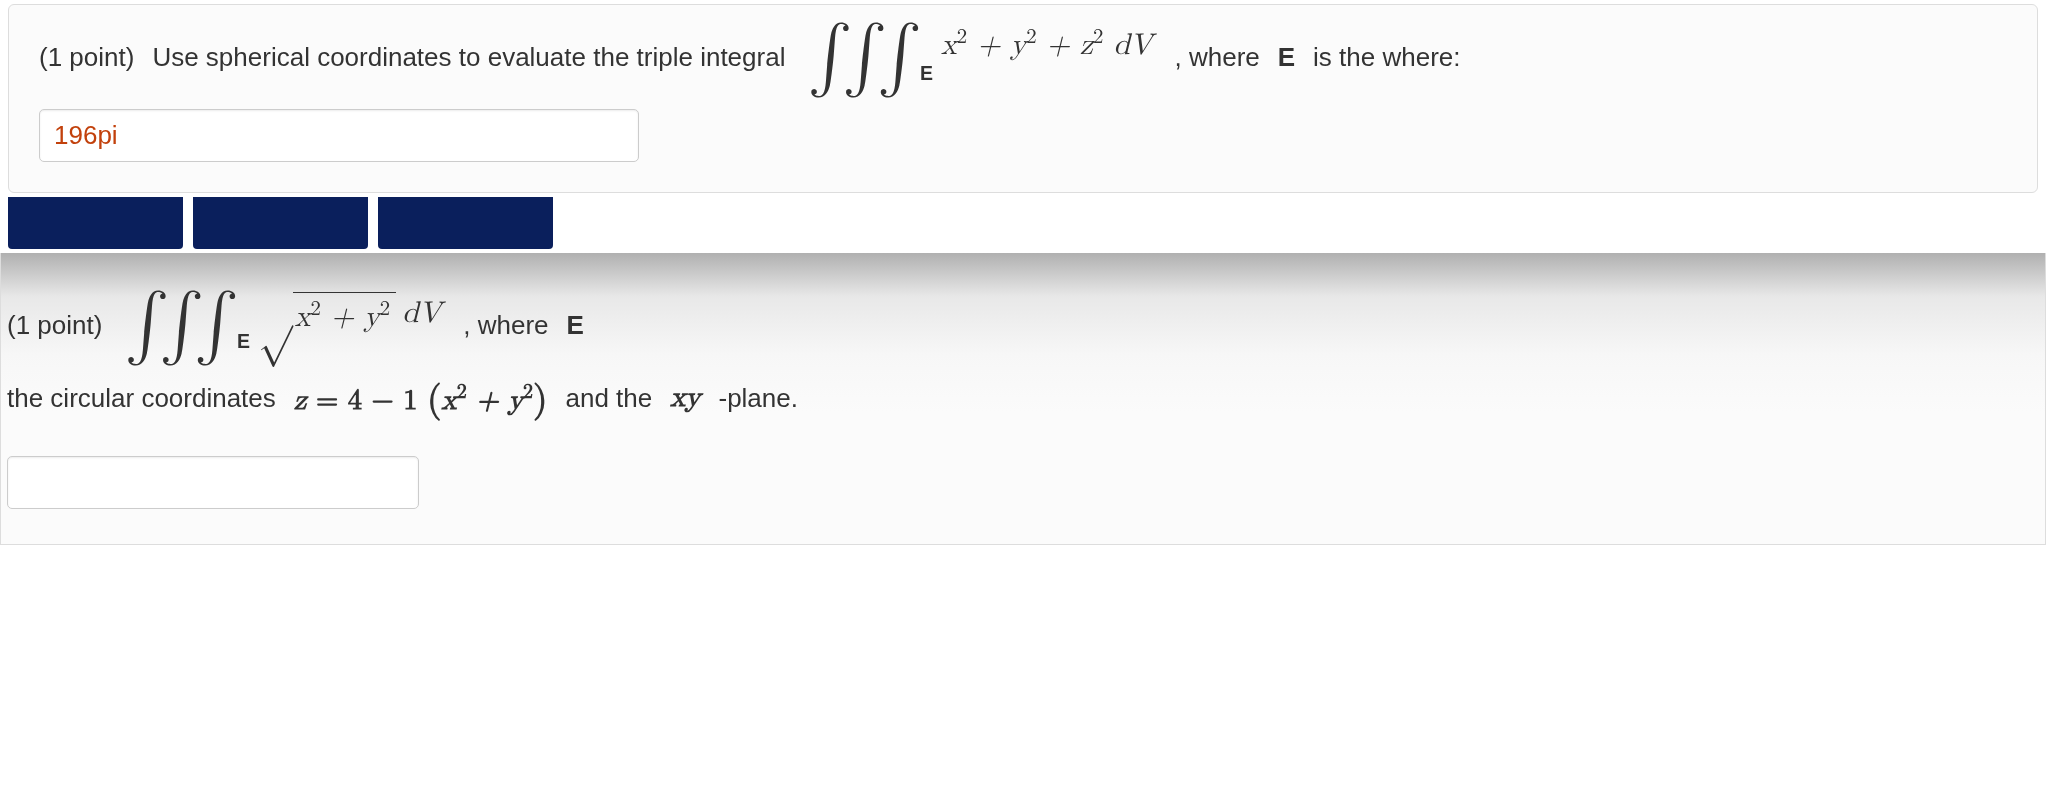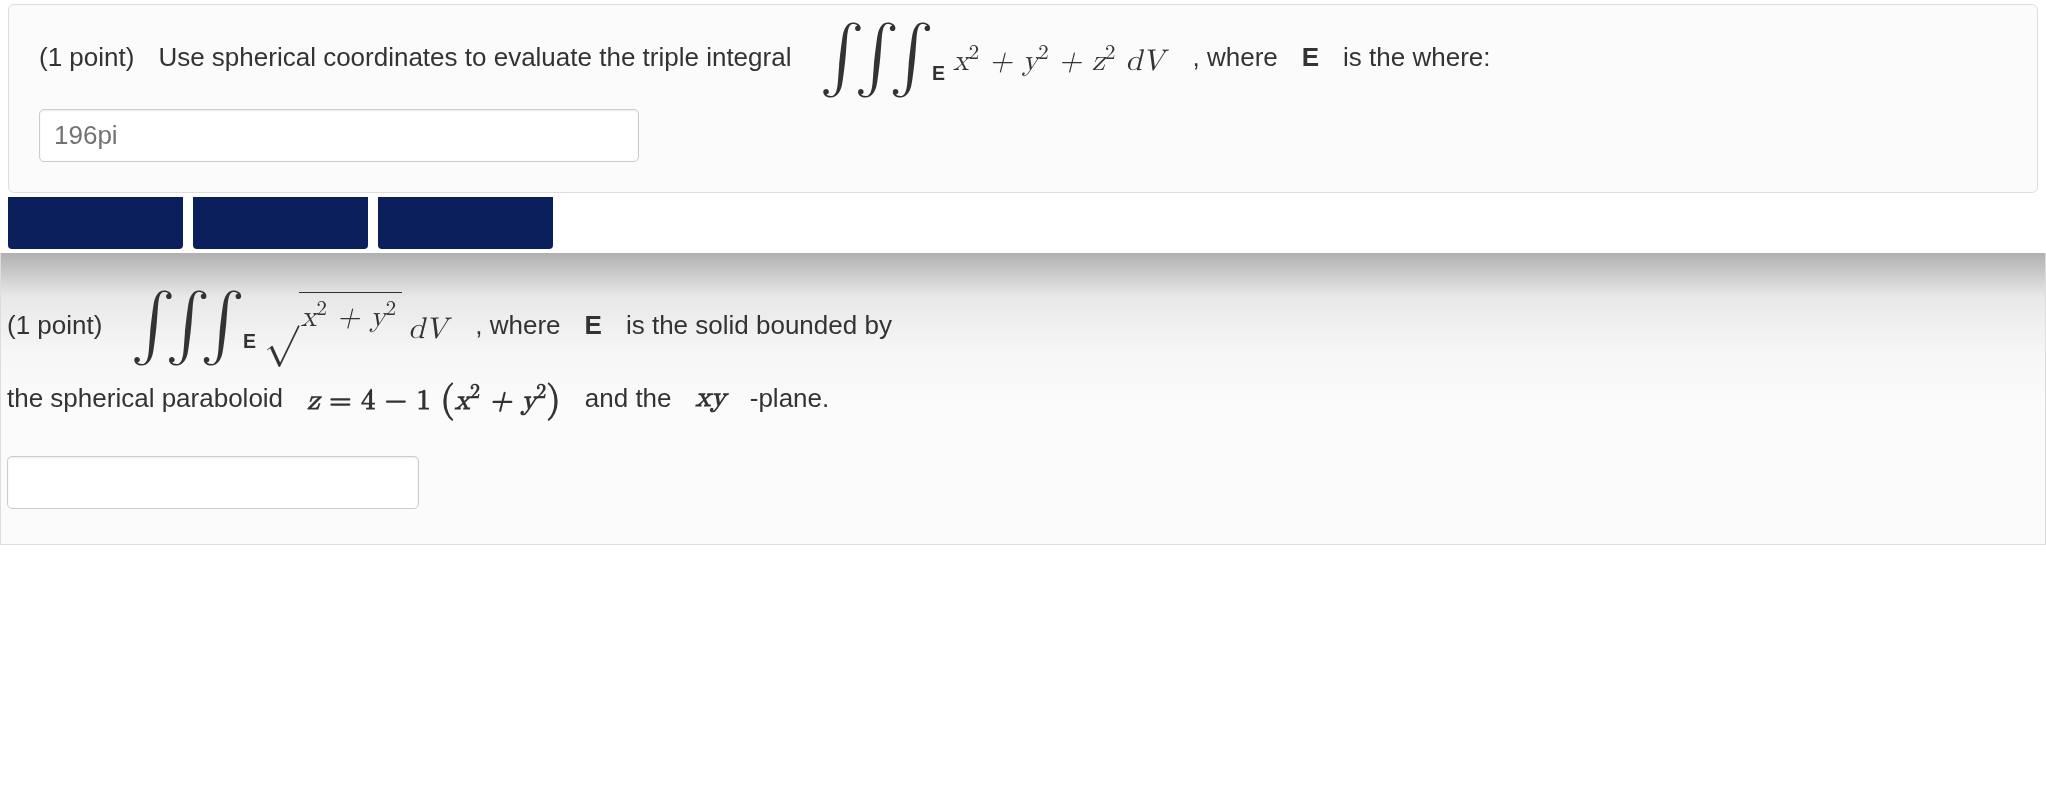--- a/index.html
+++ b/index.html
@@ -40,21 +40,21 @@
     background: #0a1f5c;
     margin-right: 10px;
     border-bottom-left-radius: 4px;
     border-bottom-right-radius: 4px;
   }
   .prompt-line {
     display: flex;
     flex-wrap: wrap;
     align-items: center;
     line-height: 1.5;
-    gap: 24px;
+    gap: 18px;
   }
   .text {
     white-space: nowrap;
   }
   .math {
     font-family: "Cambria Math", "STIX", "Latin Modern Math", "Times New Roman", serif;
     font-style: italic;
   }
   .upright {
     font-style: normal;
@@ -87,21 +87,21 @@
     position: relative;
     bottom: -4px;
     margin-left: -2px;
     margin-right: 8px;
     font-family: "Helvetica Neue", Helvetica, Arial, sans-serif;
   }
   .integrand {
     font-style: italic;
     font-size: 1.15em;
     position: relative;
-    bottom: 0;
+    bottom: 16px;
   }
   .sqrt-wrap {
     display: inline-flex;
     align-items: flex-start;
     position: relative;
     bottom: 12px;
     font-style: italic;
   }
   .radical {
     font-size: 1.6em;
@@ -115,21 +115,21 @@
     padding: 2px 6px 0 2px;
     font-size: 1.15em;
   }
   input.answer {
     font-size: 26px;
     padding: 10px 14px;
     width: 570px;
     border: 1px solid #ccc;
     border-radius: 5px;
     box-shadow: inset 0 1px 2px rgba(0,0,0,0.08);
-    color: #737373;
+    color: #c2410c;
     margin-top: 25px;
     background: #fff;
   }
   input.answer.small {
     width: 382px;
     margin-top: 30px;
     margin-left: 0;
   }
   .bold {
     font-weight: bold;
@@ -190,24 +190,23 @@
       <span class="sqrt-wrap">
         <span class="radical">√</span>
         <span class="radicand">
           <span class="math">x</span><span class="sup">2</span> + <span class="math">y</span><span class="sup">2</span>
         </span>
       </span>
       <span class="integrand" style="margin-left:6px;">dV</span>
     </span>
     <span class="text">, where </span>
     <span class="bold">E</span>
-    <span class="text"> is the solid bounded by</span>
   </div>
   <div class="prompt-line" style="margin-top:18px;">
-    <span class="text">the spherical paraboloid </span>
+    <span class="text">the circular coordinates </span>
     <span class="eqline2">
       <span class="math">z</span> <span class="upright">= 4 − 1</span>
       <span class="big-paren">(</span><span class="math">x</span><span class="sup">2</span> + <span class="math">y</span><span class="sup">2</span><span class="big-paren">)</span>
     </span>
     <span class="text"> and the </span>
     <span class="eqline2">xy</span>
     <span class="text"> -plane.</span>
   </div>
   <input class="answer small" type="text" value="" style="">
 </div>

